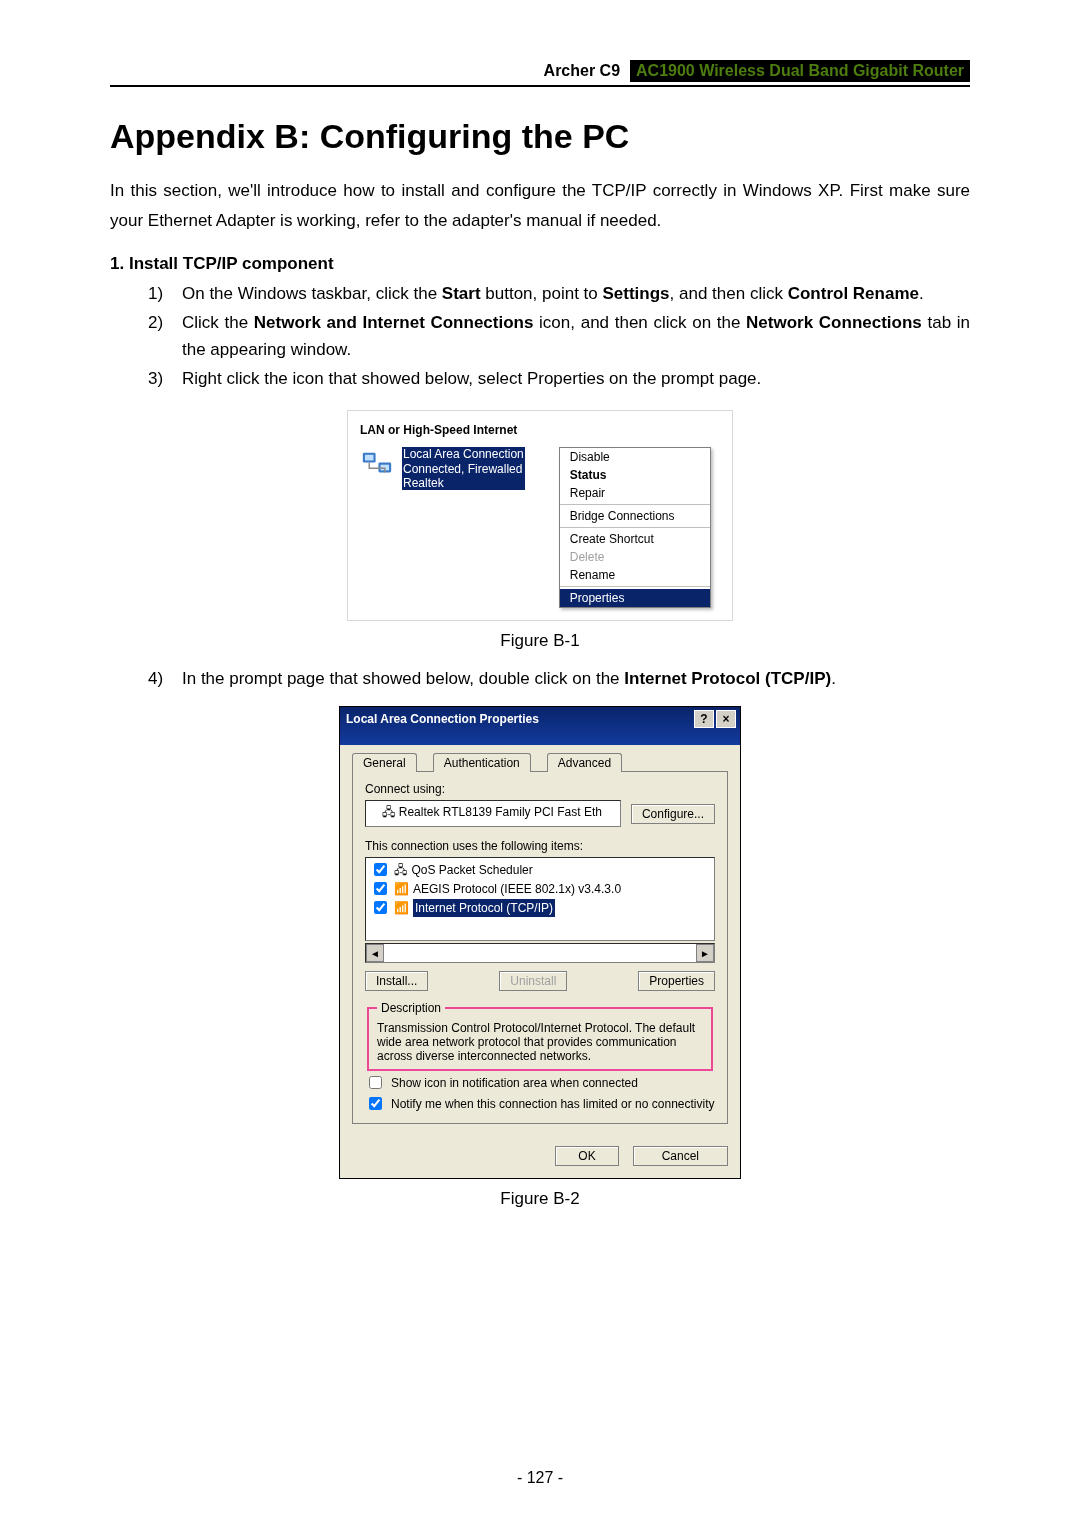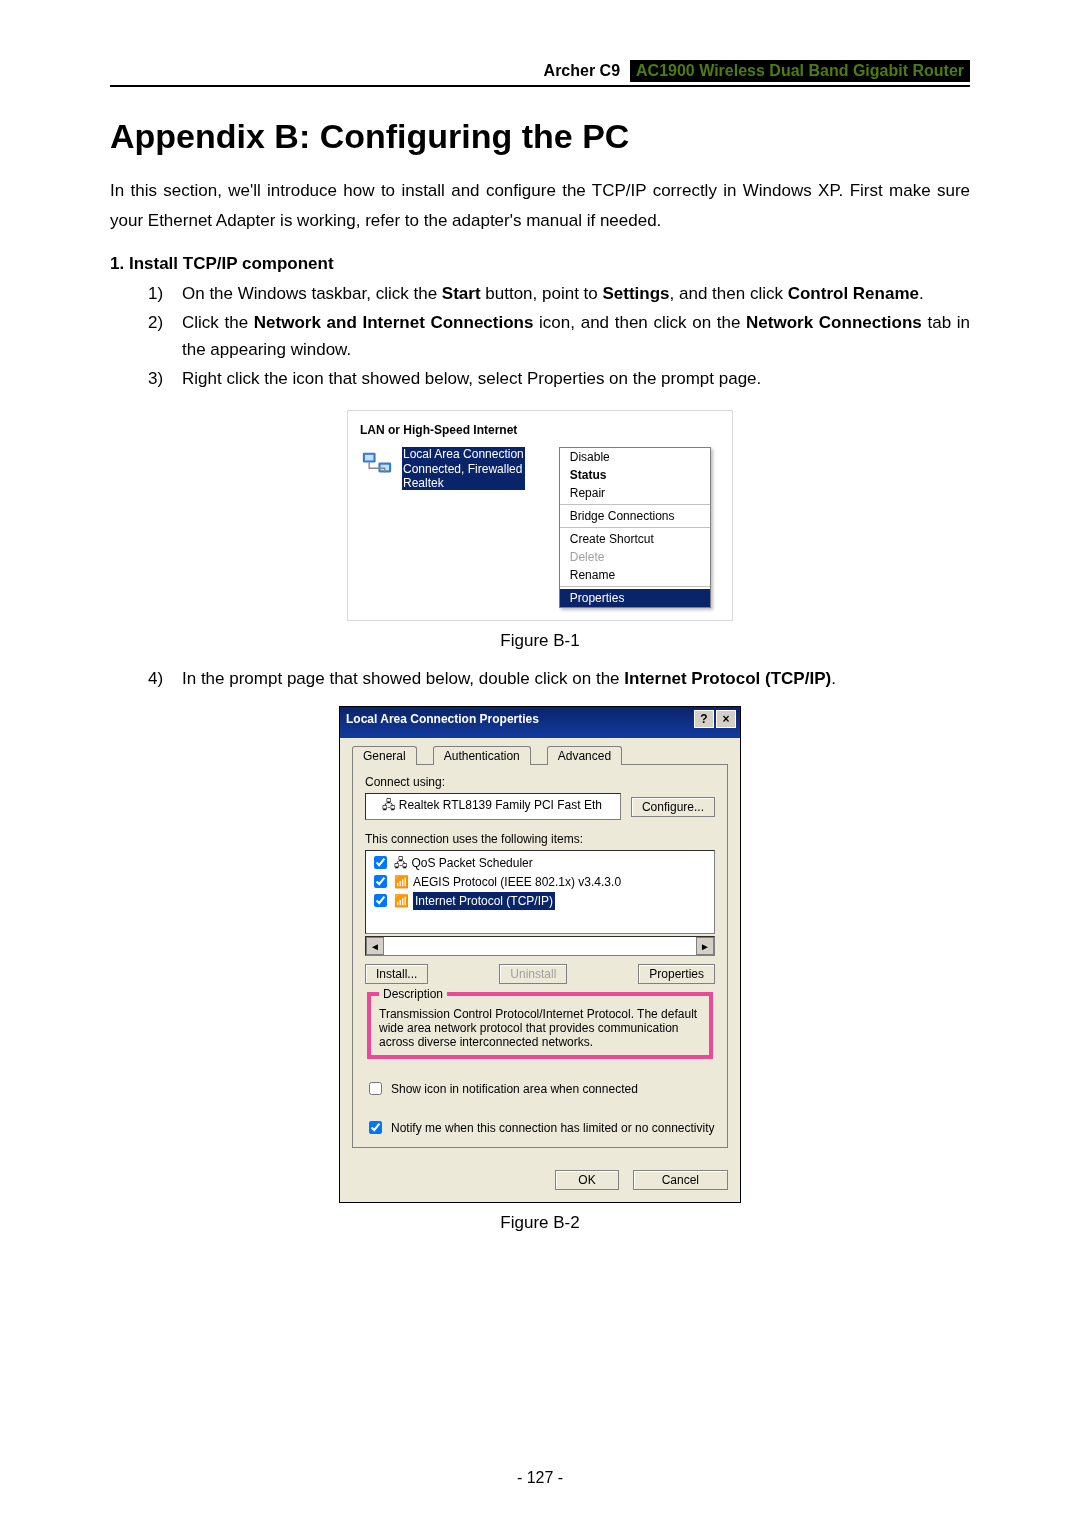--- a/index.html
+++ b/index.html
@@ -119,21 +119,21 @@
     margin: 14px auto 8px auto;
     background:#ece9d8;
     border:1px solid #000;
     font-family: Tahoma, Arial, sans-serif;
     font-size: 12px;
   }
   .fig2 .titlebar {
     background: linear-gradient(#0a246a, #123b9e);
     color:#fff;
     display:flex; align-items:center; justify-content:space-between;
-    padding: 3px 4px 10px 6px;
+    padding: 3px 4px 17px 6px;
     font-weight:700;
   }
   .fig2 .titleicons { display:flex; gap:2px; }
   .fig2 .titleicons .tb {
     width:18px; height:16px; background:#d4d0c8; border:1px solid #fff;
     display:flex; align-items:center; justify-content:center;
     color:#000; font-weight:700; font-size:12px;
   }
   .fig2 .body { padding: 8px 12px 12px 12px; }
   .fig2 .tabs { display:flex; gap:16px; }
@@ -156,23 +156,23 @@
   }
   .fig2 .listbox {
     background:#fff; border:1px inset #808080; height:78px; padding:2px 4px; overflow:hidden;
     position:relative;
   }
   .fig2 .listbox .item { display:flex; align-items:center; gap:4px; line-height:1.5; }
   .fig2 .listbox .sel { background:#0a246a; color:#fff; padding:0 2px; }
   .fig2 .hscroll { background:#fff; border:1px inset #808080; height:18px; margin-top:2px; display:flex; justify-content:space-between; }
   .fig2 .hscroll .ar { width:16px; background:#d4d0c8; border:1px solid #808080; display:flex; align-items:center; justify-content:center; font-size:10px; }
   .fig2 .btnrow { display:flex; gap:30px; justify-content:space-between; margin-top:8px; }
-  .fig2 fieldset { border:4px solid #ec4899; padding:6px 8px; margin-top:3px; }
+  .fig2 fieldset { border:2px solid #ec4899; padding:6px 8px; margin-top:10px; }
   .fig2 fieldset legend { padding:0 4px; }
-  .fig2 .chkrow { display:flex; align-items:center; gap:6px; margin-top:20px; }
+  .fig2 .chkrow { display:flex; align-items:center; gap:6px; margin-top:2px; }
   .fig2 .dlgbtns { display:flex; justify-content:flex-end; gap:14px; padding:10px 12px 12px; }
   .fig2 input[type=checkbox] { vertical-align:middle; }
 
   
   .neticon svg { width:34px; height:34px; }
 </style>
 </head>
 <body>
 
 <div class="page">

